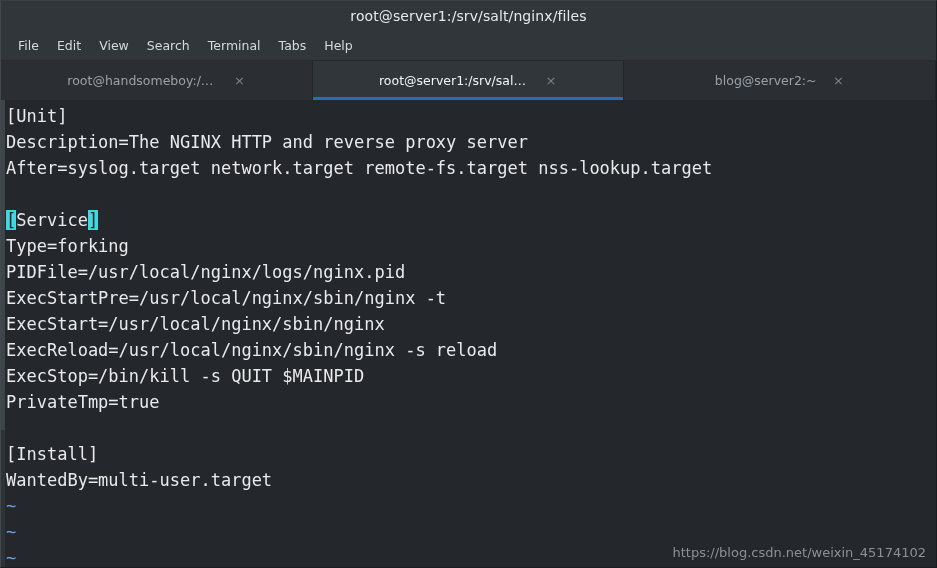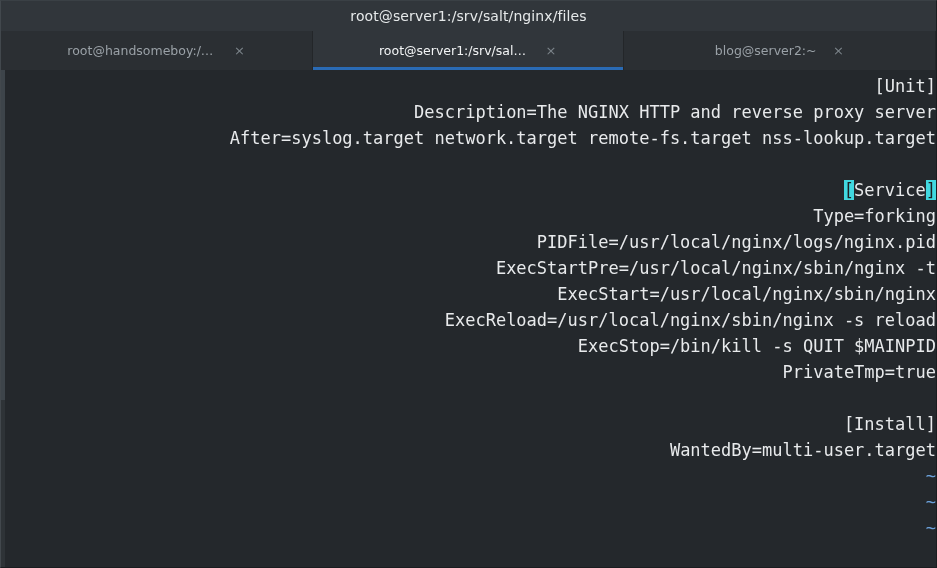--- a/index.html
+++ b/index.html
@@ -152,21 +152,20 @@
   #terminal {
     flex: 1 1 auto;
     padding: 3px 0 12px 0;
     box-sizing: border-box;
     font-family: "DejaVu Sans Mono", monospace;
     font-size: 17px;
     line-height: 26px;
     color: #e8eaec;
     white-space: pre;
     overflow: hidden;
-    text-align: right;
   }
   .tline {
     height: 26px;
     padding-left: 1px;
     white-space: pre;
   }
   .tilde { color: #6a9fd8; }
   .match-bracket {
     background: #41d8e0;
     color: #1d2124;
@@ -186,20 +185,29 @@
 </style>
 </head>
 <body>
 
 <div id="window">
 
   <div id="titlebar">
     <span id="title-text">root@server1:/srv/salt/nginx/files</span>
   </div>
 
+  <div id="menubar">
+      <div class="menu-item">File</div>
+      <div class="menu-item">Edit</div>
+      <div class="menu-item">View</div>
+      <div class="menu-item">Search</div>
+      <div class="menu-item">Terminal</div>
+      <div class="menu-item">Tabs</div>
+      <div class="menu-item">Help</div>
+    </div>
 
   <div id="tabbar">
       <div class="tab">
         <span class="tab-label">root@handsomeboy:/mn…</span>
         <span class="tab-close">×</span>
       </div>
       <div class="tab active">
         <span class="tab-label">root@server1:/srv/salt/n…</span>
         <span class="tab-close">×</span>
       </div>
@@ -207,15 +215,16 @@
         <span class="tab-label">blog@server2:~</span>
         <span class="tab-close">×</span>
       </div>
     </div>
 
   <div id="terminal-wrap">
     <div id="scrollbar-gutter">
       <div id="scrollbar-thumb"></div>
     </div>
     <div id="terminal"><div class="tline"><span>[Unit]</span></div><div class="tline"><span>Description=The NGINX HTTP and reverse proxy server</span></div><div class="tline"><span>After=syslog.target network.target remote-fs.target nss-lookup.target</span></div><div class="tline"><span></span></div><div class="tline"><span class="match-bracket">[</span><span>Service</span><span class="match-bracket">]</span></div><div class="tline"><span>Type=forking</span></div><div class="tline"><span>PIDFile=/usr/local/nginx/logs/nginx.pid</span></div><div class="tline"><span>ExecStartPre=/usr/local/nginx/sbin/nginx -t</span></div><div class="tline"><span>ExecStart=/usr/local/nginx/sbin/nginx</span></div><div class="tline"><span>ExecReload=/usr/local/nginx/sbin/nginx -s reload</span></div><div class="tline"><span>ExecStop=/bin/kill -s QUIT $MAINPID</span></div><div class="tline"><span>PrivateTmp=true</span></div><div class="tline"><span></span></div><div class="tline"><span>[Install]</span></div><div class="tline"><span>WantedBy=multi-user.target</span></div><div class="tline"><span class="tilde">~</span></div><div class="tline"><span class="tilde">~</span></div><div class="tline"><span class="tilde">~</span></div></div>
+    <div id="watermark">https://blog.csdn.net/weixin_45174102</div>
   </div>
 
 </div>
 
 </body></html>

